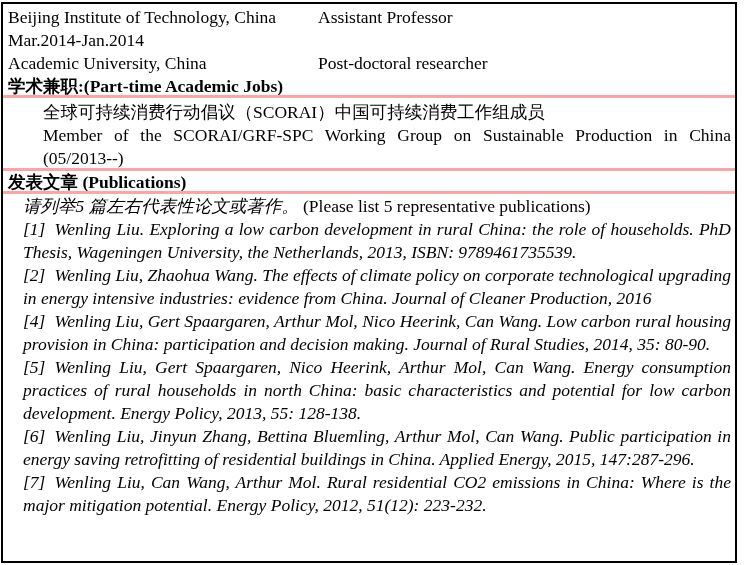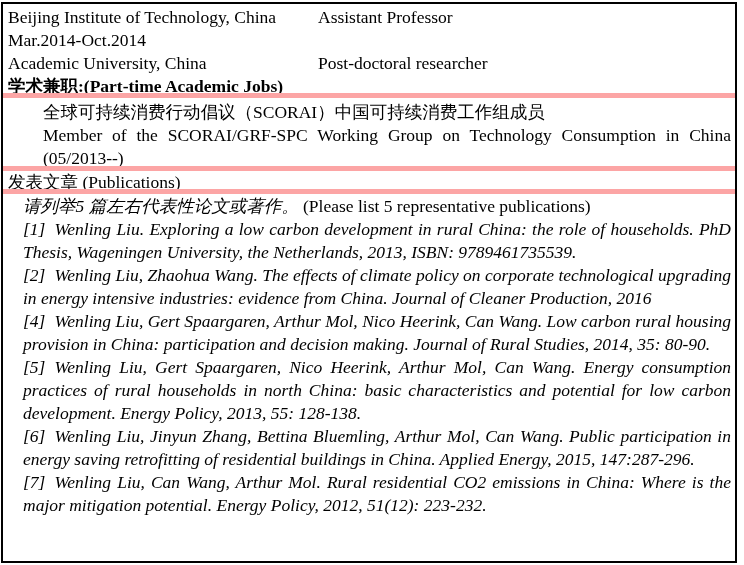--- a/index.html
+++ b/index.html
@@ -16,51 +16,51 @@
     box-sizing: border-box;
     background: #ffffff;
     font-size: 17.5px;
     line-height: 23px;
   }
   .row {
     padding: 2px 4px 0 5px;
     box-sizing: border-box;
     overflow: hidden;
   }
-  .row.bordered { border-bottom: 5px solid #fca5a5; }
+  .row.bordered { border-bottom: 3px solid #fca5a5; }
   .r1 { height: 94px; }
   .r2 { height: 73px; padding-top: 3px; padding-left: 40px; }
-  .r3 { height: 23px; line-height: 20px; padding-top: 1px; }
+  .r3 { height: 23px; line-height: 20px; padding-top: 1px; font-weight: bold; }
   .r4 { padding-top: 1px; margin-left: 15px; }
   .two-col .c1 { display: inline-block; width: 310px; }
   .bold { font-weight: bold; }
   .just-force { text-align: justify; text-align-last: justify; }
   .pub { text-align: justify; font-style: italic; }
   .pub-num { padding-right: 9px; }
   .pub-intro i { font-style: italic; }
 </style>
 </head>
 <body>
 
 <div class="doc">
 
   <div class="row r1 bordered">
     <div class="two-col">
       <span class="c1">Beijing Institute of Technology, China</span><span class="c2">Assistant Professor</span>
     </div>
-    <div>Mar.2014-Oct.2014</div>
+    <div>Mar.2014-Jan.2014</div>
     <div class="two-col">
       <span class="c1">Academic University, China</span><span class="c2">Post-doctoral researcher</span>
     </div>
     <div class="bold">学术兼职:(Part-time Academic Jobs)</div>
   </div>
 
   <div class="row r2 bordered">
     <div>全球可持续消费行动倡议（SCORAI）中国可持续消费工作组成员</div>
-    <div class="just-force">Member of the SCORAI/GRF-SPC Working Group on Technology Consumption in China</div>
+    <div class="just-force">Member of the SCORAI/GRF-SPC Working Group on Sustainable Production in China</div>
     <div>(05/2013--)</div>
   </div>
 
   <div class="row r3 bordered">
     <div>发表文章 (Publications)</div>
   </div>
 
   <div class="row r4">
     <div class="pub-intro"><i>请列举5 篇左右代表性论文或著作。</i><span> (Please list 5 representative publications)</span></div>
 

